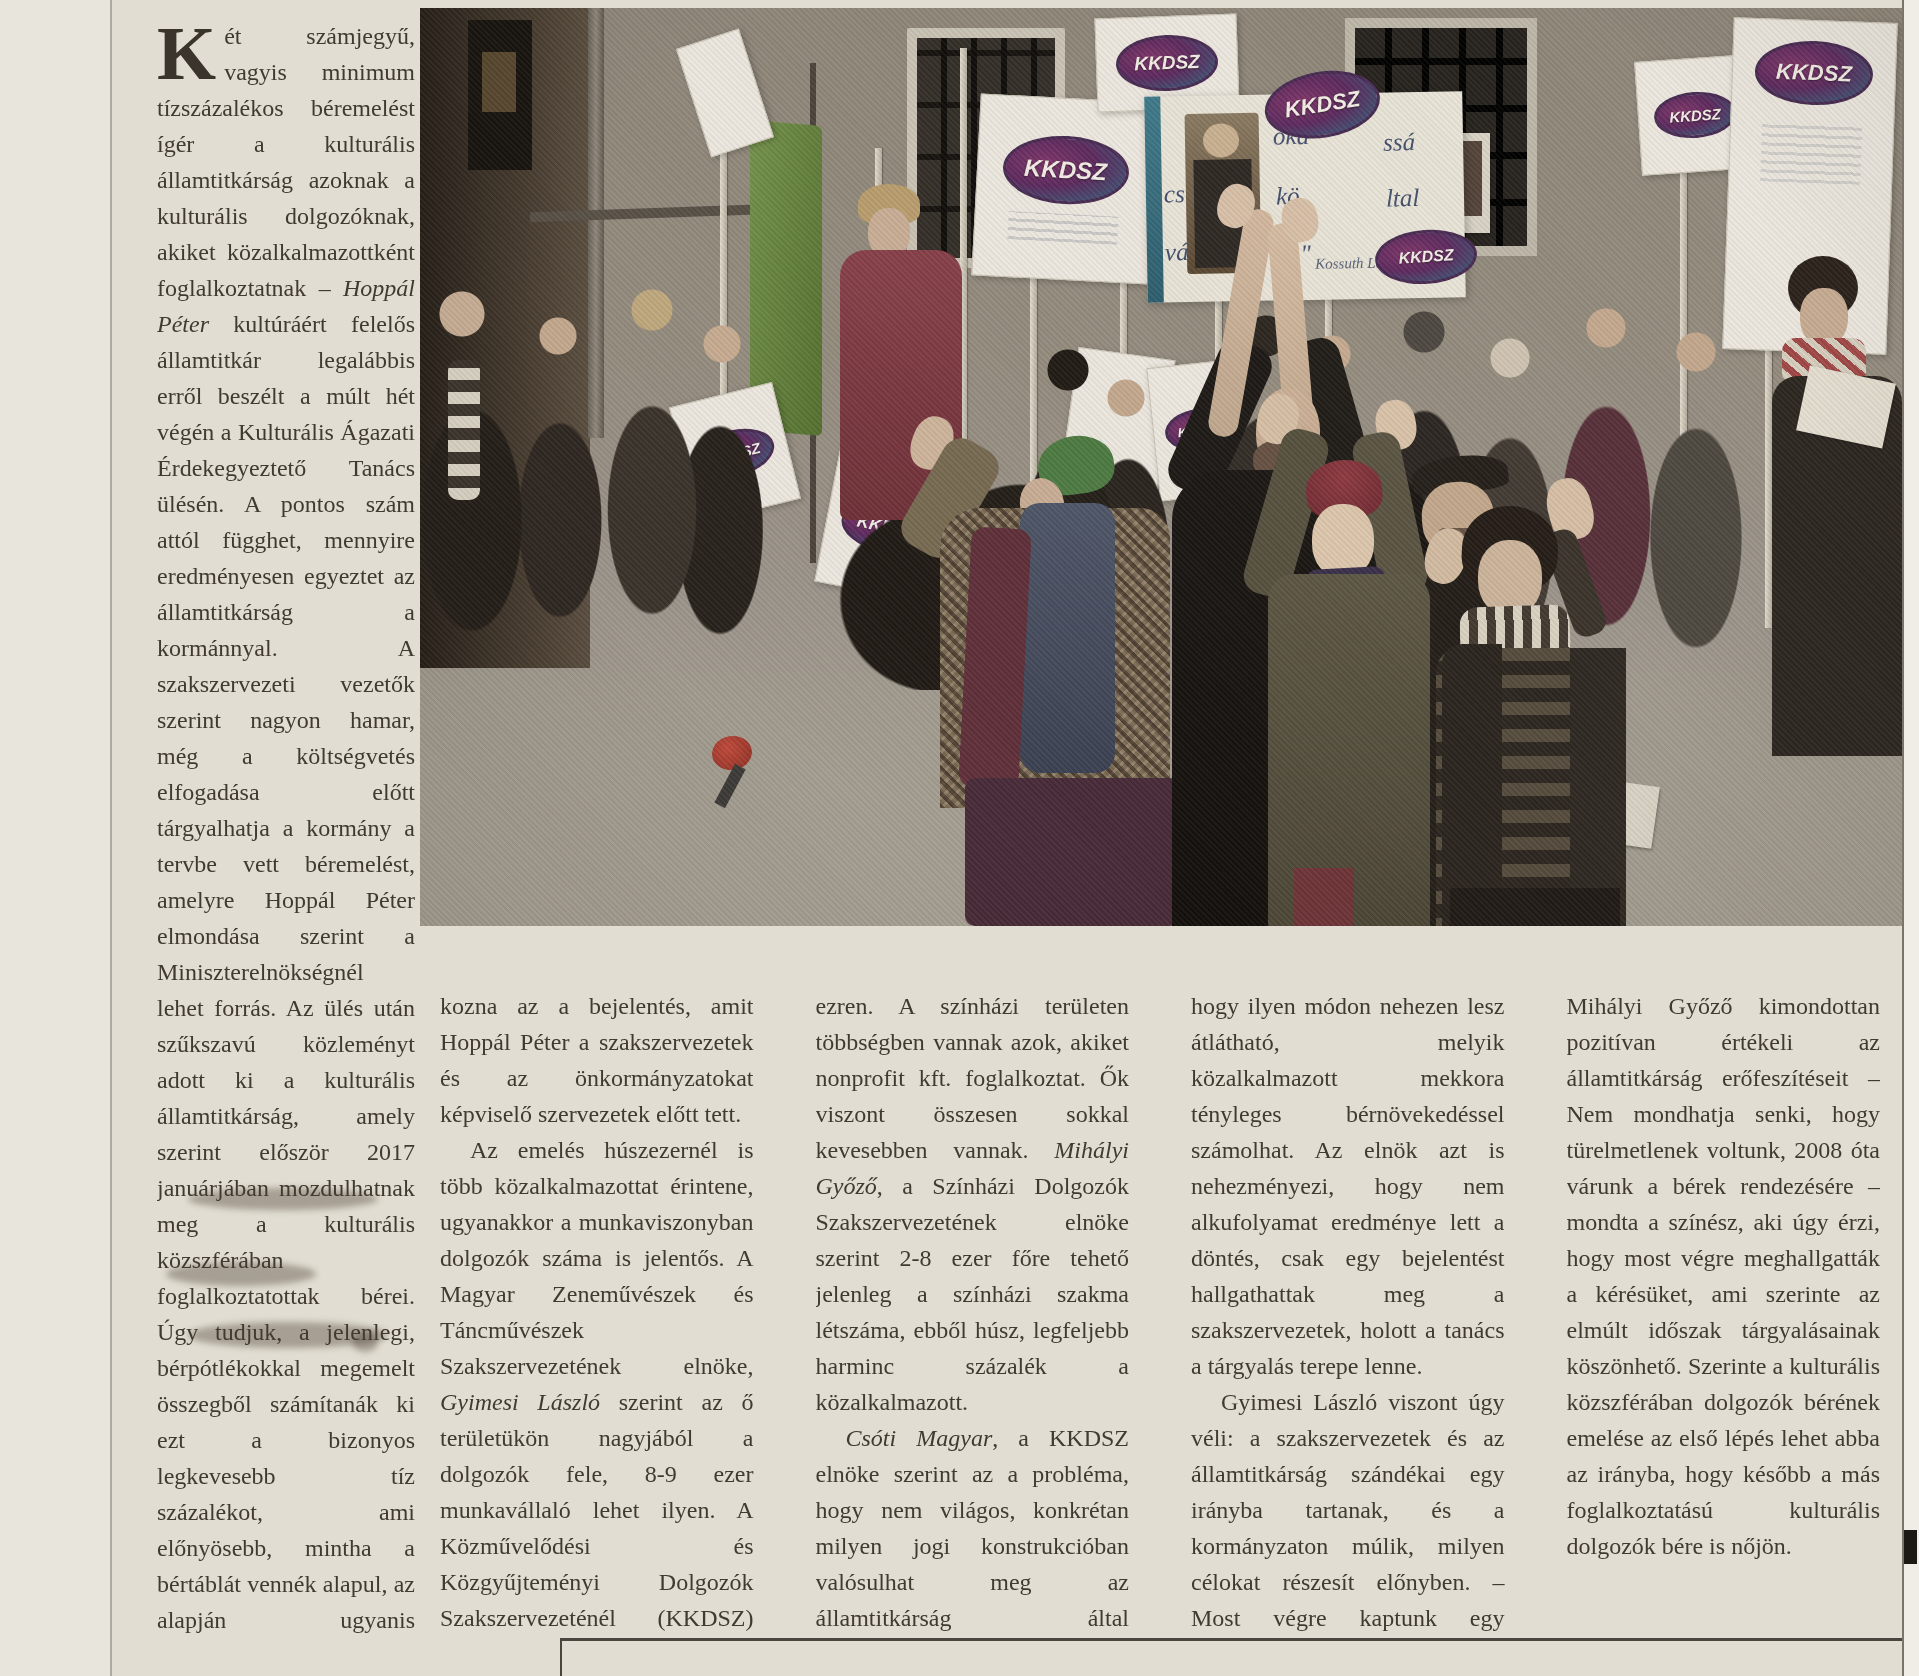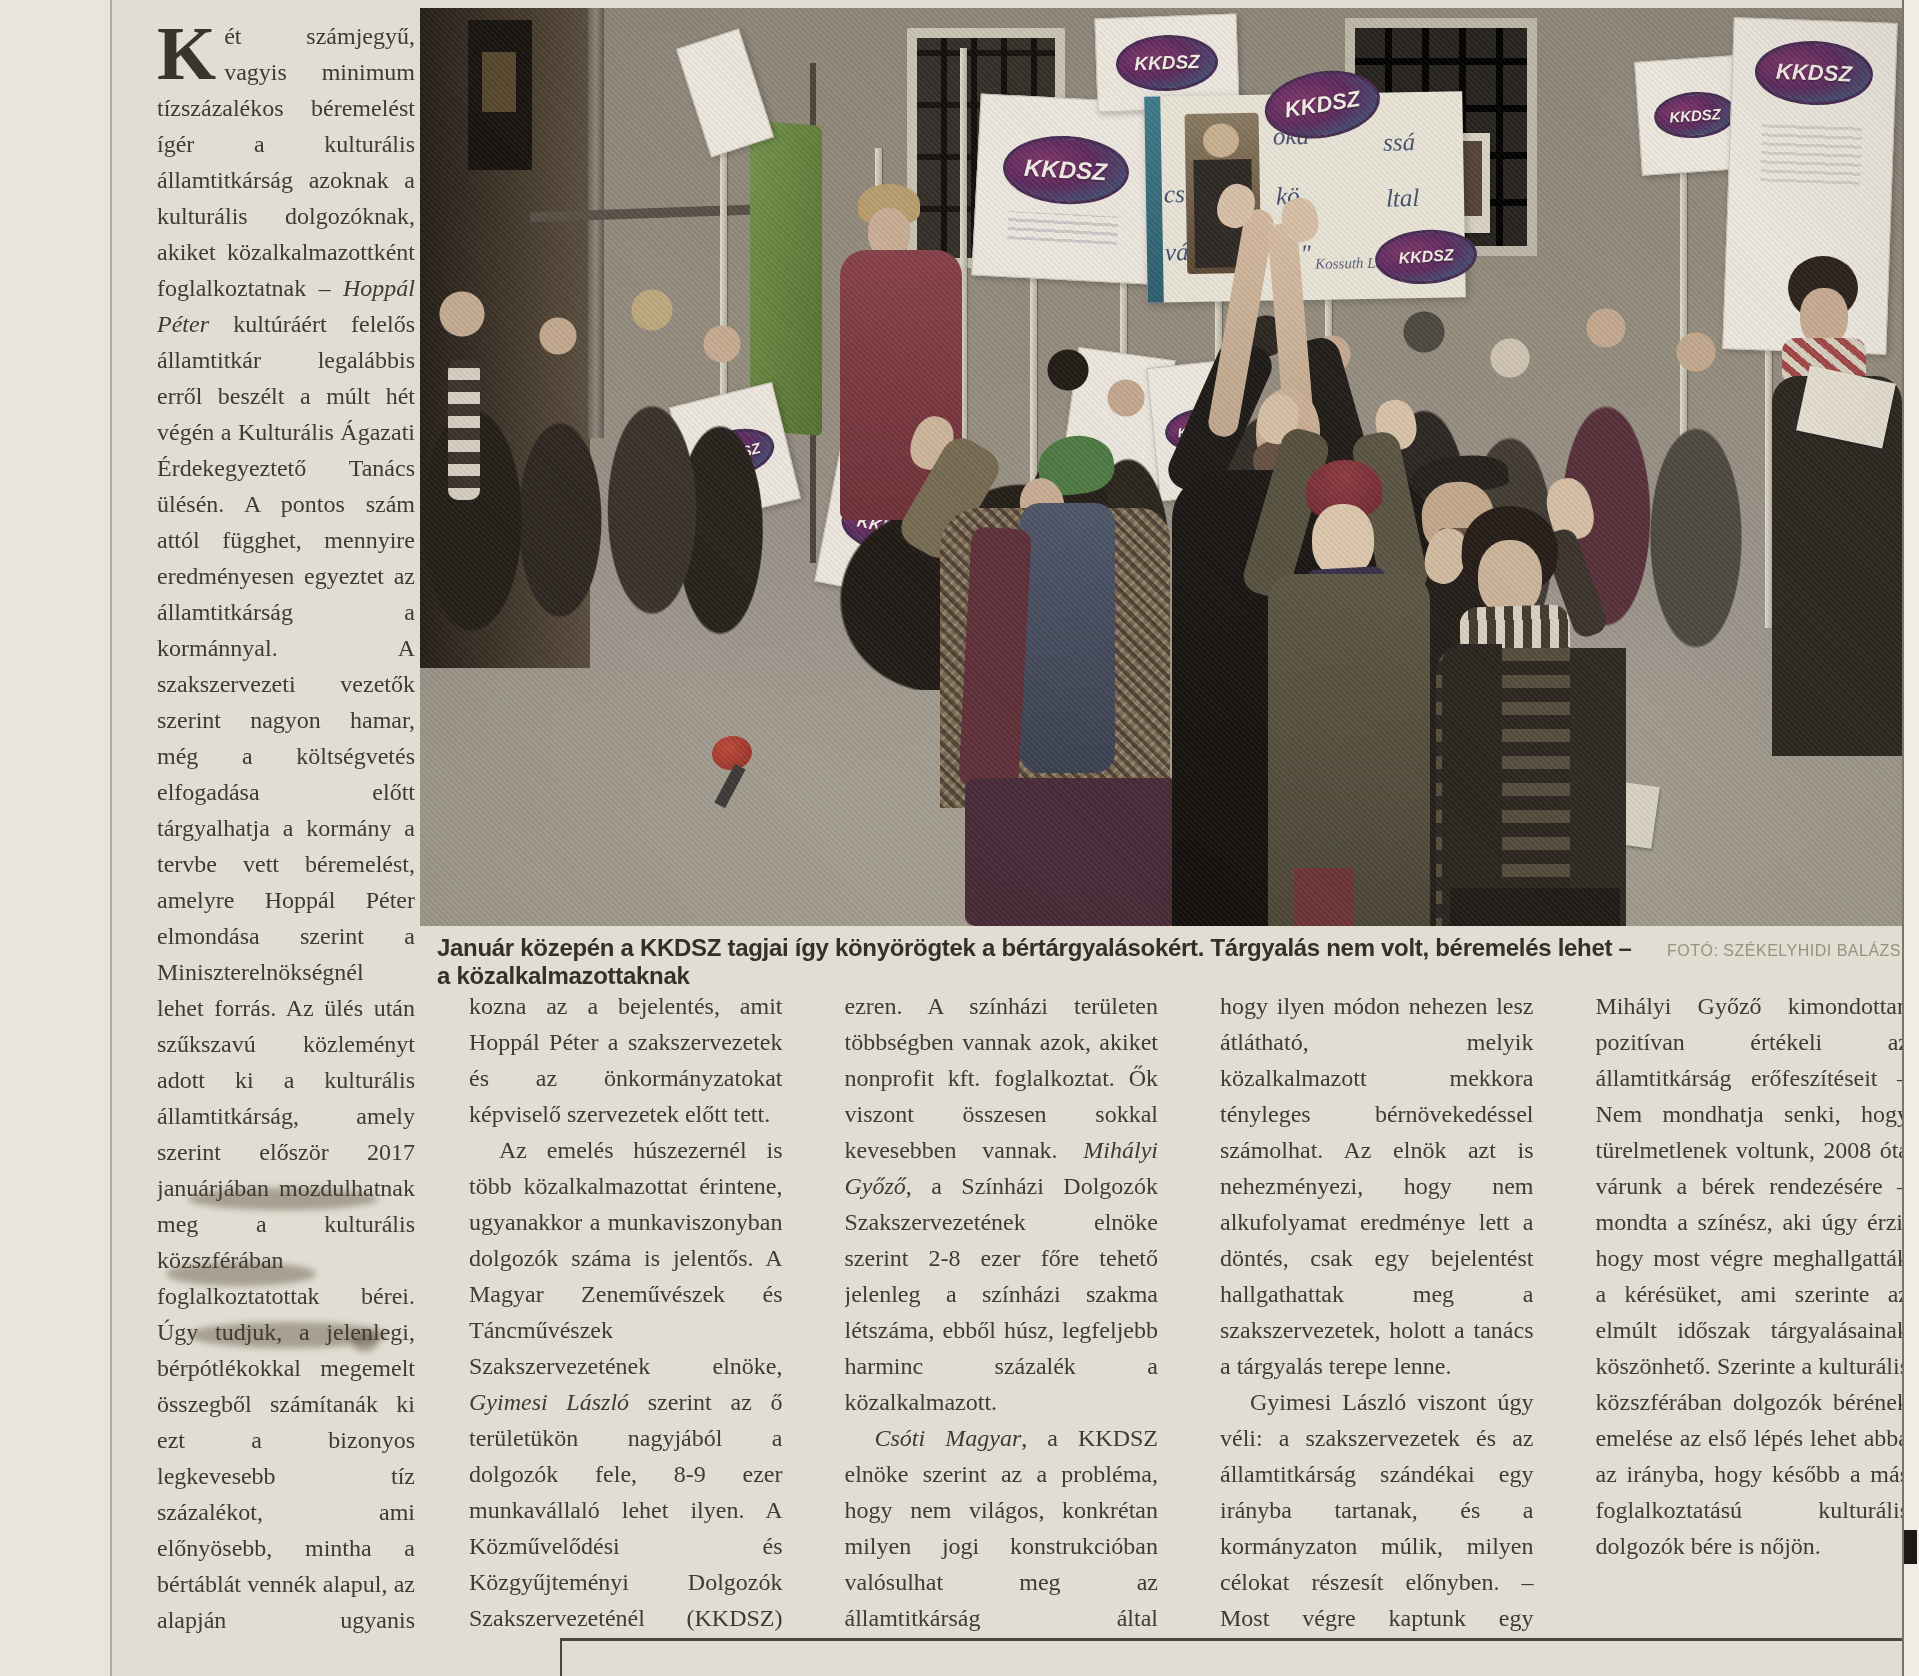--- a/index.html
+++ b/index.html
@@ -7,21 +7,21 @@
   .page{position:relative;width:1919px;height:1676px;background:#e1ddd2;overflow:hidden;}
   .page-left-edge{position:absolute;left:0;top:0;width:110px;height:100%;background:#e8e5dc;}
   .fold-line{position:absolute;left:110px;top:0;width:2px;height:100%;background:rgba(118,110,98,.45);}
   .right-strip{position:absolute;left:1902px;top:0;width:17px;height:100%;background:#efede6;border-left:2px solid #7a746a;}
   .black-mark{position:absolute;left:1904px;top:1530px;width:13px;height:34px;background:#1c1814;}
   .bottom-rule{position:absolute;left:560px;top:1638px;width:1342px;height:3px;background:#4a453e;}
   .bottom-tick{position:absolute;left:560px;top:1638px;width:2px;height:38px;background:#4a453e;}
 
   
   .colmain{position:absolute;left:157px;top:18px;width:258px;height:1625px;overflow:hidden;}
-  .bottom-cols{position:absolute;left:469px;top:988px;width:1440px;height:652px;overflow:hidden;
+  .bottom-cols{position:absolute;left:440px;top:988px;width:1440px;height:652px;overflow:hidden;
                display:grid;grid-template-columns:repeat(4,1fr);column-gap:62px;}
   .bcol{overflow:hidden;}
   .para{margin:0;font-size:24px;line-height:36px;color:#403a31;text-align:justify;
         text-indent:30px;hyphens:auto;-webkit-hyphens:auto;}
   .para:first-child{text-indent:0;}
   .dropcap{float:left;font-size:76px;line-height:58px;padding:6px 8px 0 0;color:#3a342c;font-weight:bold;}
   em{font-style:italic;}
 
   .smudge{position:absolute;background:rgba(70,58,46,.38);border-radius:50%;filter:blur(3px);}
 
@@ -249,24 +249,20 @@
     <div class="ph" style="left:1058px;top:532px;width:64px;height:76px;background:#ccb49b;border-radius:46%;"></div>
     <div class="ph" style="left:1040px;top:598px;width:110px;height:56px;background:repeating-linear-gradient(90deg,#d9d2c2 0 9px,#423a30 9px 18px);border-radius:18px;transform:rotate(-2deg);"></div>
     <div class="ph" style="left:1016px;top:640px;width:190px;height:278px;background:repeating-linear-gradient(180deg,#554c3e 0 13px,#2c2620 13px 27px);border-radius:24px 24px 0 0;"></div>
     <div class="ph" style="left:1022px;top:636px;width:60px;height:282px;background:#2a241f;border-radius:20px 0 0 0;"></div>
     <div class="ph" style="left:1150px;top:640px;width:56px;height:278px;background:#2e2823;"></div>
     <div class="ph" style="left:1030px;top:880px;width:170px;height:38px;background:#1f1a16;"></div>
 
     <div class="halftone"></div>
   </div>
 
-  <div class="caption-row">
-    <span class="caption">Január közepén a KKDSZ tagjai így könyörögtek a bértárgyalásokért. Tárgyalás nem volt, béremelés lehet – a közalkalmazottaknak</span>
-    <span class="credit">FOTÓ: SZÉKELYHIDI BALÁZS</span>
-  </div>
 
   <div class="bottom-cols">
     <div class="bcol">
         <p class="para"><span>kozna az a bejelentés, amit Hoppál Péter a szakszervezetek és az önkormányzatokat képviselő szervezetek előtt tett.</span></p>
         <p class="para"><span>Az emelés húszezernél is több közalkalmazottat érintene, ugyanakkor a munkaviszonyban dolgozók száma is jelentős. A Magyar Zeneművészek és Táncművészek Szakszervezetének elnöke, </span><em>Gyimesi László</em><span> szerint az ő területükön nagyjából a dolgozók fele, 8-9 ezer munkavállaló lehet ilyen. A Közművelődési és Közgyűjteményi Dolgozók Szakszervezeténél (KKDSZ) viszont csak tíz százalék, mert a múzeumok, könyvtárak, levéltárak munkatársai és a közművelődési dolgozók jórészt közalkalmazottak – nagyjából tizenkilenc-</span></p>
       </div>
     <div class="bcol">
         <p class="para"><span>ezren. A színházi területen többségben vannak azok, akiket nonprofit kft. foglalkoztat. Ők viszont összesen sokkal kevesebben vannak. </span><em>Mihályi Győző</em><span>, a Színházi Dolgozók Szakszervezetének elnöke szerint 2-8 ezer főre tehető jelenleg a színházi szakma létszáma, ebből húsz, legfeljebb harminc százalék a közalkalmazott.</span></p>
         <p class="para"><em>Csóti Magyar</em><span>, a KKDSZ elnöke szerint az a probléma, hogy nem világos, konkrétan milyen jogi konstrukcióban valósulhat meg az államtitkárság által illetménypótléknak nevezett béremelés – erre a kérdésre elmondása szerint az egyeztetésen a szakszervezet érdeklődésére sem tudott konkrét választ adni az államtitkárság –, és</span></p>
       </div>

